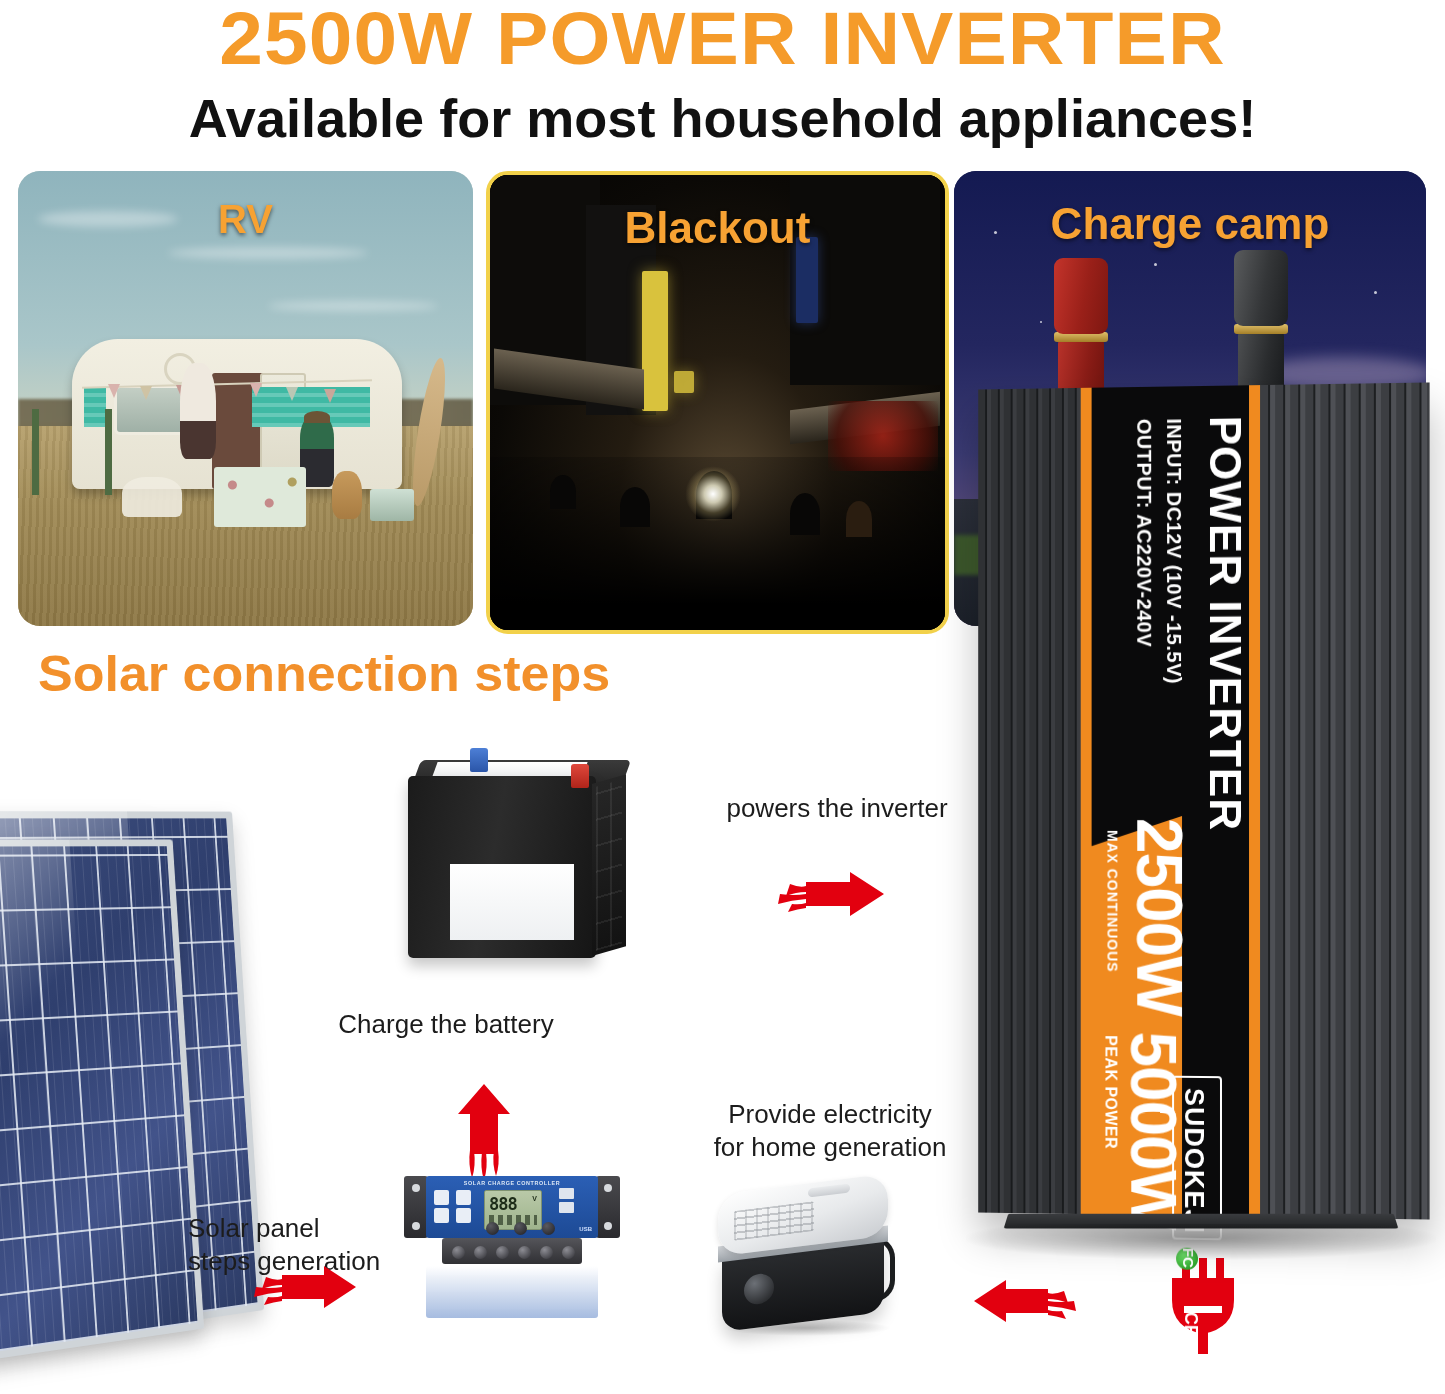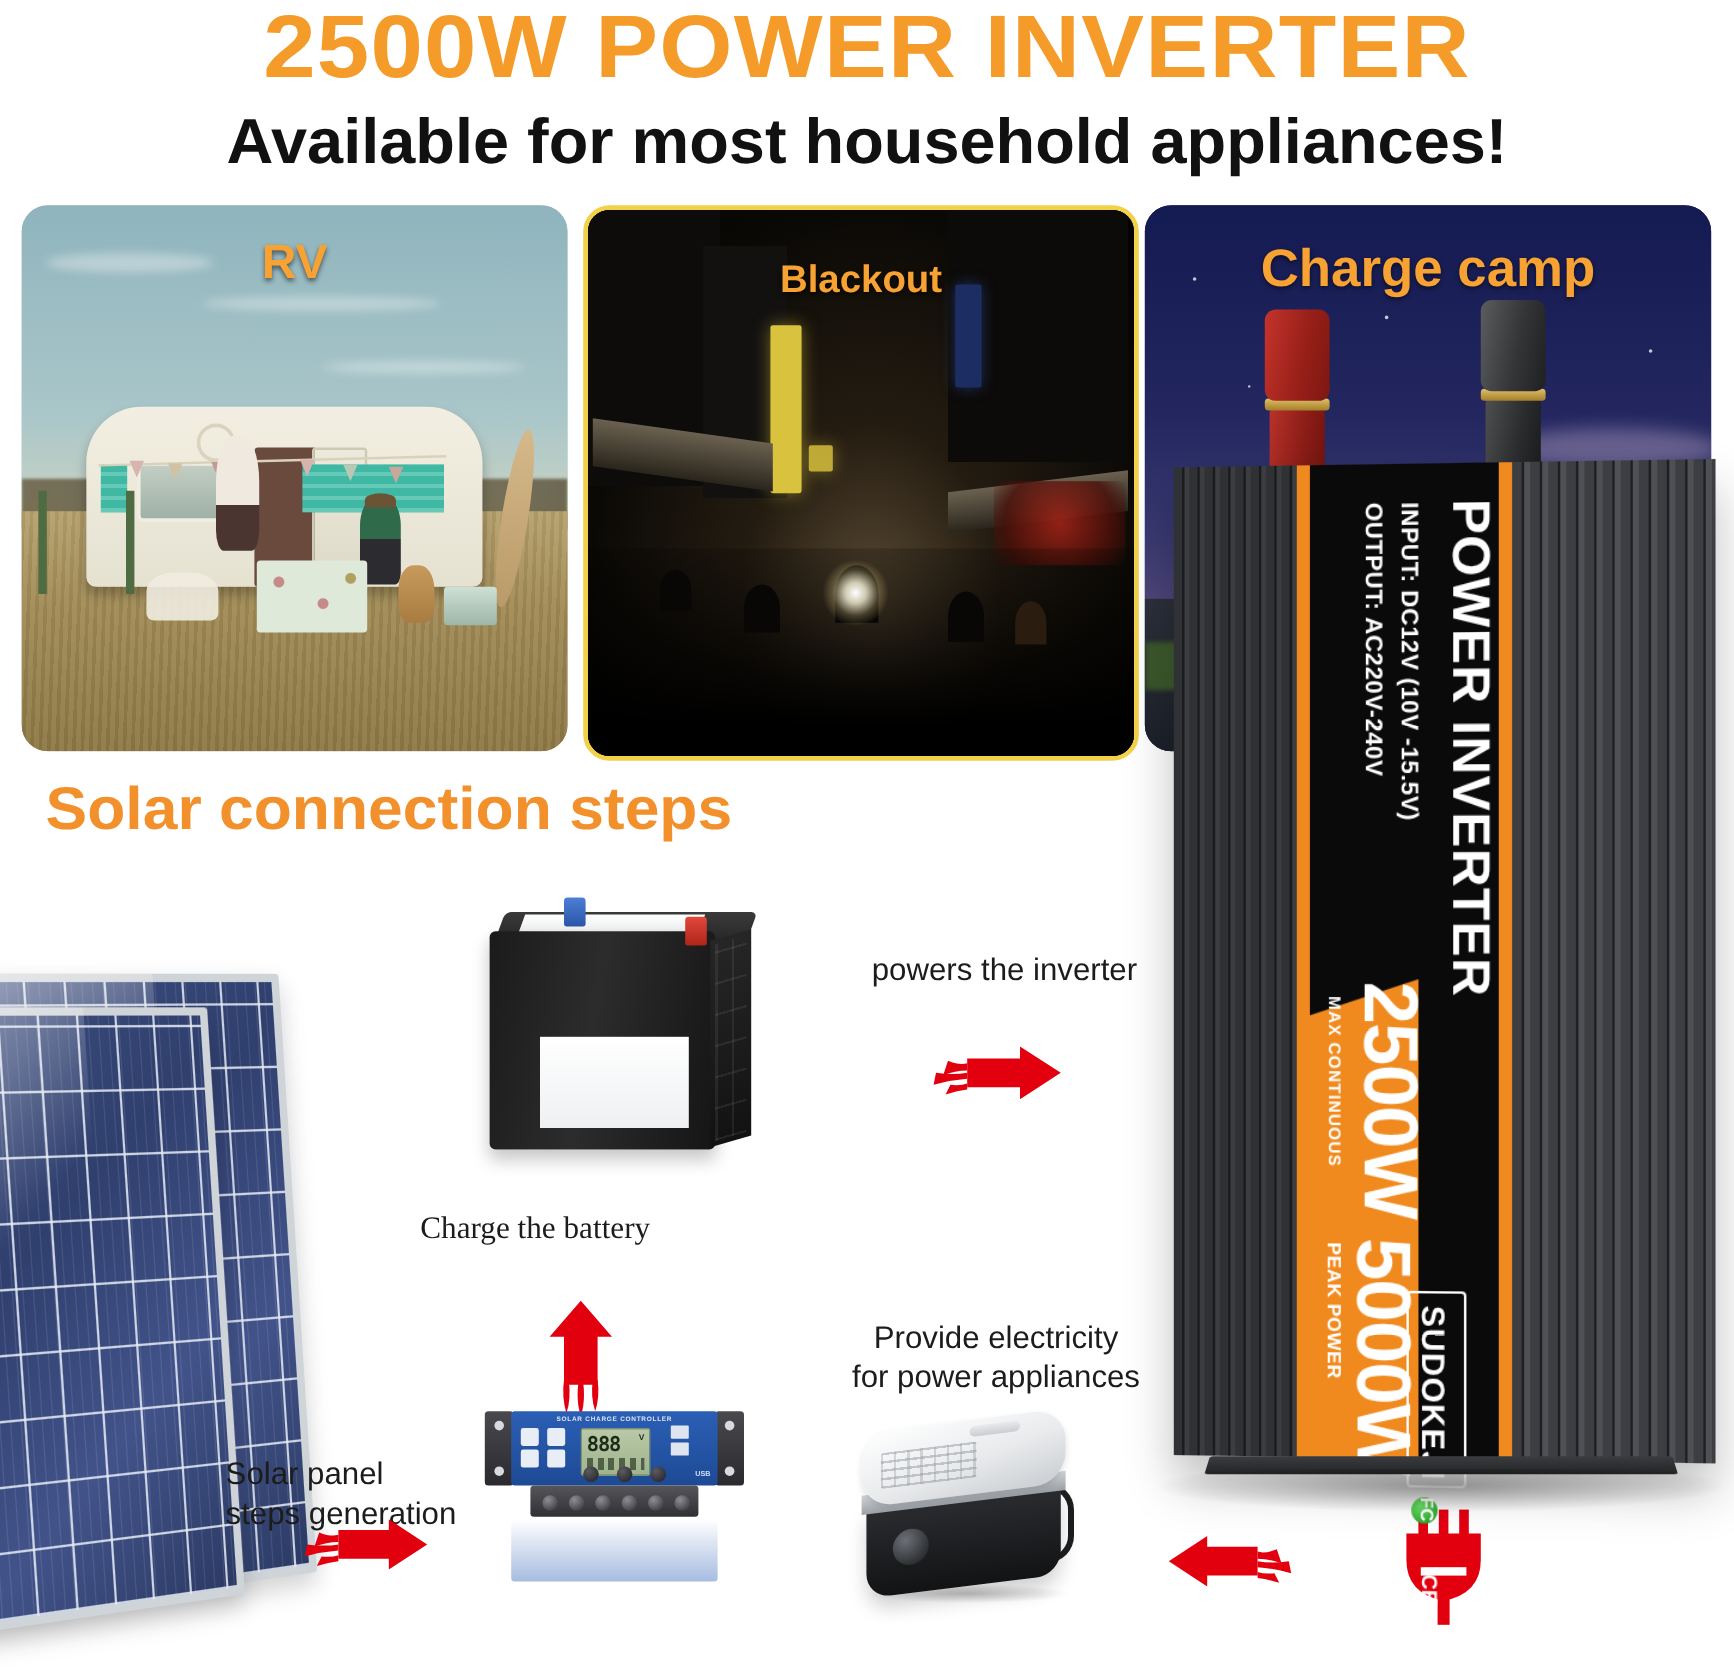--- a/index.html
+++ b/index.html
@@ -313,21 +313,21 @@
   <div class="bo-awn" style="left:4px;top:184px;width:150px;height:40px;transform:skewY(8deg);"></div>
   <div class="bo-awn" style="left:300px;top:226px;width:150px;height:34px;transform:skewY(-7deg);"></div>
   <div class="bo-red" style="left:338px;top:226px;width:110px;height:70px;"></div>
   <div class="bo-crowd"></div>
   <div class="bo-head" style="left:60px;top:300px;width:26px;height:34px;"></div>
   <div class="bo-head" style="left:130px;top:312px;width:30px;height:40px;"></div>
   <div class="bo-head" style="left:206px;top:296px;width:36px;height:48px;"></div>
   <div class="bo-head" style="left:300px;top:318px;width:30px;height:42px;"></div>
   <div class="bo-head" style="left:356px;top:326px;width:26px;height:36px;background:#2a1d10;"></div>
   <div class="bo-flare"></div>
-  <div class="panel-label" style="top:39px;font-size:32px;">Blackout</div>
+  <div class="panel-label" style="top:28px;font-size:44px;">Blackout</div>
 </div>
 
 <div class="panel" id="panel-night">
   <div class="sky"></div>
   <div class="star" style="left:40px;top:60px;width:3px;height:3px;"></div>
   <div class="star" style="left:120px;top:40px;width:2px;height:2px;"></div>
   <div class="star" style="left:200px;top:92px;width:3px;height:3px;"></div>
   <div class="star" style="left:86px;top:150px;width:2px;height:2px;"></div>
   <div class="star" style="left:300px;top:58px;width:2px;height:2px;"></div>
   <div class="star" style="left:420px;top:120px;width:3px;height:3px;"></div>
@@ -352,21 +352,21 @@
 <div id="battery">
   <div id="bat-top"></div>
   <div id="bat-strip"></div>
   <div id="bat-body">
     <div id="bat-label"></div>
   </div>
   <div id="bat-side"></div>
   <div class="bat-term" id="bat-term-neg"></div>
   <div class="bat-term" id="bat-term-pos"></div>
 </div>
-<div class="caption" style="left:316px;top:1008px;width:260px;font-family:Liberation Serif, serif;">Charge the battery</div>
+<div class="caption" style="left:316px;top:1008px;width:260px;">Charge the battery</div>
 
 <div class="caption" style="left:712px;top:792px;width:250px;">
   <div>powers the inverter</div>
 </div>
 <svg class="arrow" style="left:776px;top:872px;" width="110" height="44" viewBox="0 0 110 44">
   <path fill="#E2000F" d="M30 10 H74 V0 L108 22 L74 44 V34 H30 Z"></path>
   <path fill="#E2000F" d="M14 12 Q24 16 30 14 L30 20 Q20 20 10 24 Z"></path>
   <path fill="#E2000F" d="M4 22 Q18 24 30 22 L30 27 Q16 28 2 32 Z"></path>
   <path fill="#E2000F" d="M16 32 Q24 33 30 31 L30 36 Q22 37 12 40 Z"></path>
 </svg>
@@ -422,21 +422,21 @@
 </div>
 <svg class="arrow" style="left:254px;top:1266px;" width="104" height="42" viewBox="0 0 104 42">
   <path fill="#E2000F" d="M28 9 H70 V0 L102 21 L70 42 V33 H28 Z"></path>
   <path fill="#E2000F" d="M12 11 Q22 15 28 13 L28 19 Q18 19 8 23 Z"></path>
   <path fill="#E2000F" d="M2 21 Q16 23 28 21 L28 26 Q14 27 0 31 Z"></path>
   <path fill="#E2000F" d="M14 31 Q22 32 28 30 L28 35 Q20 36 10 39 Z"></path>
 </svg>
 
 <div class="caption" style="left:700px;top:1098px;width:260px;">
   <div>Provide electricity</div>
-  <div>for power appliances</div>
+  <div>for home generation</div>
 </div>
 <div id="cooker">
   <div id="ck-shadow"></div>
   <div id="ck-side-handle"></div>
   <div id="ck-body"></div>
   <div id="ck-knob"></div>
   <div id="ck-ring"></div>
   <div id="ck-lid"></div>
   <div id="ck-panel"></div>
   <div id="ck-handle-top"></div>

